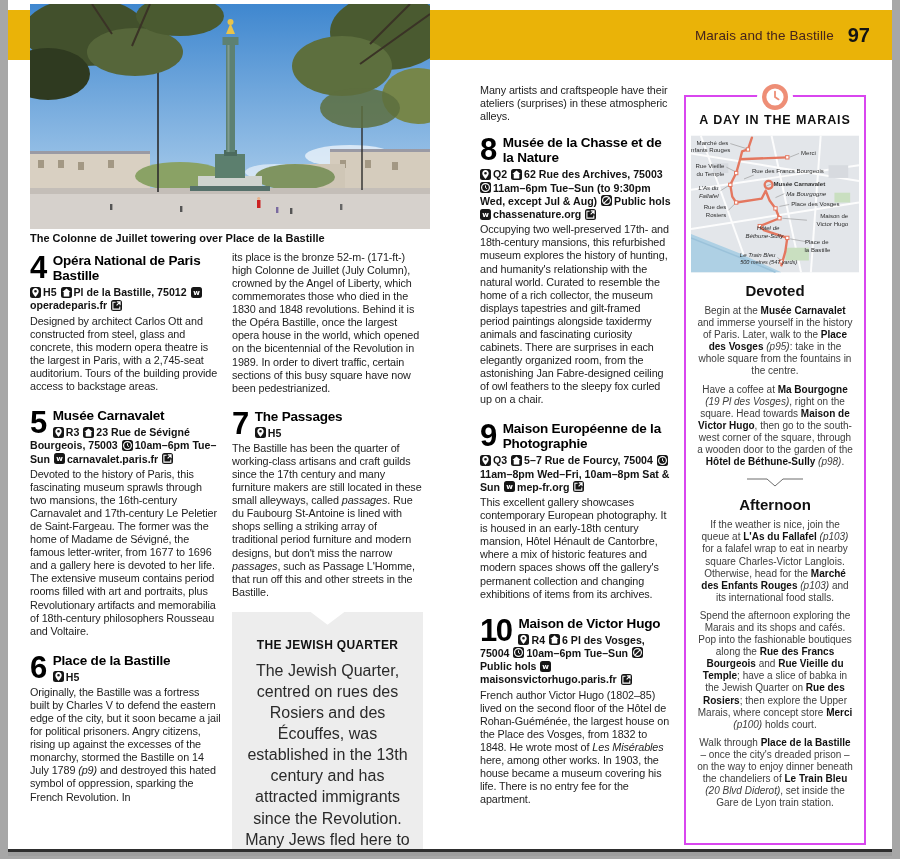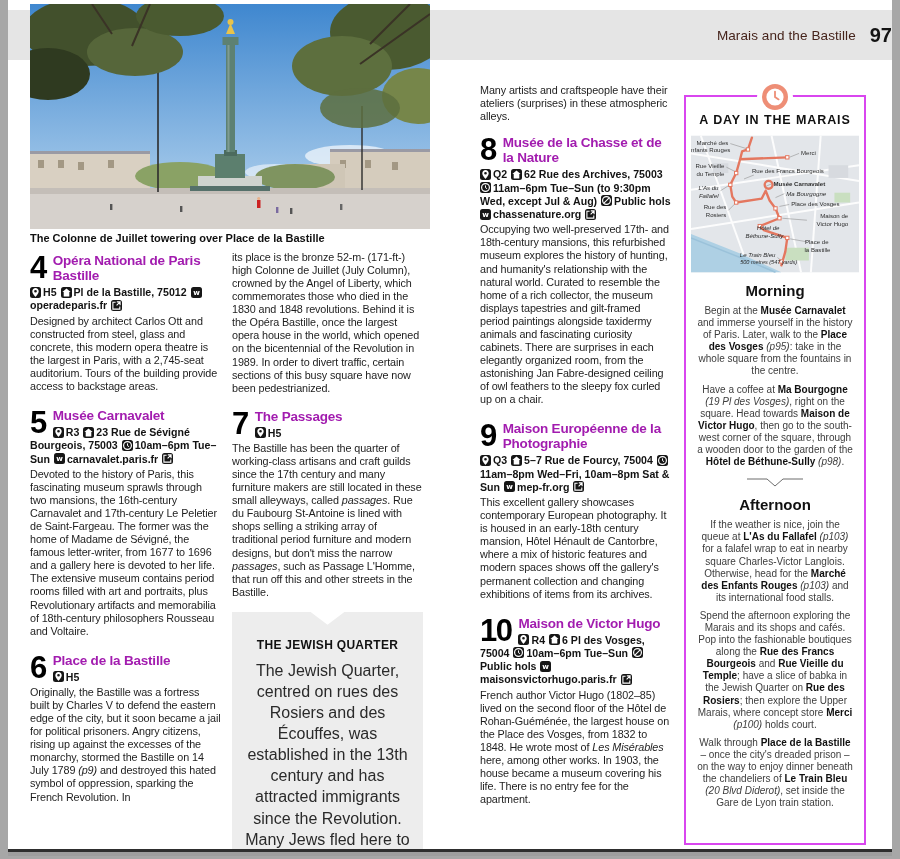--- a/index.html
+++ b/index.html
@@ -1,36 +1,36 @@
 <!DOCTYPE html>
 <html><head>
 <meta charset="utf-8">
 <style>
   * { margin:0; padding:0; box-sizing:border-box; }
   html,body { width:900px; height:859px; }
   body { background:#a7a7a7; font-family:"Liberation Sans", sans-serif; position:relative; }
   .page { position:absolute; left:8px; top:0; width:884px; height:849px; background:#fff; overflow:hidden;
           box-shadow:0 3px 0 #2e2e2e, 0 7px 0 #9e9e9e; }
-  .header { position:absolute; left:0; top:10px; right:0; height:50px; background:#e5e5e5;
-            display:flex; align-items:center; justify-content:flex-end; }
+  .header { position:absolute; left:0; top:10px; right:0; height:50px; background:#eab308;
+            display:flex; align-items:center; justify-content:flex-end; padding-right:22px; }
   .header .section { font-size:13.5px; color:#46241c; letter-spacing:0.1px; }
   .header .pagenum { font-size:20px; font-weight:bold; color:#141414; margin-left:14px; }
 
   .photo { position:absolute; left:22px; top:4px; width:400px; height:225px; overflow:hidden; }
   .caption { position:absolute; left:22px; top:232px; width:400px; font-size:11px; font-weight:bold; color:#101010; }
 
   .col { position:absolute; color:#1d1d1d; }
   .col1 { left:22px;  top:251px; width:191px; }
   .col2 { left:224px; top:251px; width:191px; }
   .col3 { left:472px; top:84px;  width:192px; }
 
   .body { font-size:10.8px; line-height:1.21; letter-spacing:-0.1px; color:#1d1d1d; }
   .entry { display:flow-root; margin-bottom:13px; }
   .num { float:left; font-size:31px; font-weight:bold; line-height:0.95; letter-spacing:-1.5px; color:#000; margin:2px 7px 0 0; }
-  .etitle { font-weight:bold; font-size:13.5px; line-height:1.12; letter-spacing:-0.2px; color:#a21caf; padding-top:2px; }
+  .etitle { font-weight:bold; font-size:13.5px; line-height:1.12; letter-spacing:-0.2px; color:#000000; padding-top:2px; }
   .info { font-weight:bold; font-size:10.6px; line-height:1.25; color:#131313; margin:3px 0 2px; }
   .itx { margin-right:1px; }
   .ic { display:inline-block; width:11px; height:11px; background:#161616; border-radius:2.5px;
         vertical-align:-1.5px; margin:0 2px 0 0; }
   .ic svg { display:block; }
   .intro { margin-bottom:10px; }
   .cont { margin-bottom:12px; }
 
   .jwbox { background:#ededed; margin-top:12px; padding:26px 13px 16px; text-align:center;
            clip-path:polygon(0 0,41% 0,50% 13px,59% 0,100% 0,100% 100%,0 100%); }
@@ -318,21 +318,21 @@
           <text x="160" y="92" text-anchor="end" font-size="6.2" fill="#2d2d2d">Victor Hugo</text>
           <text x="90" y="96" text-anchor="end" font-size="6.2" font-style="italic" fill="#2d2d2d">Hôtel de</text>
           <text x="94" y="104" text-anchor="end" font-size="6.2" font-style="italic" fill="#2d2d2d">Béthune-Sully</text>
           <text x="140" y="110" text-anchor="end" font-size="6.2" fill="#2d2d2d">Place de</text>
           <text x="142" y="118" text-anchor="end" font-size="6.2" fill="#2d2d2d">la Bastille</text>
           <text x="86" y="123" text-anchor="end" font-size="6.2" font-style="italic" fill="#2d2d2d">Le Train Bleu</text>
           <text x="108" y="131" text-anchor="end" font-size="5.6" font-style="italic" fill="#2d2d2d">500 metres (547 yards)</text>
         </g>
     </svg>
 
-    <div class="sb-h">Morning</div>
+    <div class="sb-h">Devoted</div>
     <div>
         <p class="sbp">Begin at the <b>Musée Carnavalet</b> and immerse yourself in the history of Paris. Later, walk to the <b>Place des Vosges</b> <i>(p95)</i>: take in the whole square from the fountains in the centre.</p>
         <p class="sbp">Have a coffee at <b>Ma Bourgogne</b> <i>(19 Pl des Vosges)</i>, right on the square. Head towards <b>Maison de Victor Hugo</b>, then go to the south-west corner of the square, through a wooden door to the garden of the <b>Hôtel de Béthune-Sully</b> <i>(p98)</i>.</p>
       </div>
 
     <svg class="divider" width="56" height="9" viewBox="0 0 56 9">
       <path d="M0 1 L20 1 L28 8 L36 1 L56 1" fill="none" stroke="#6d6d6d" stroke-width="1"></path>
     </svg>
 
     <div class="sb-h">Afternoon</div>

